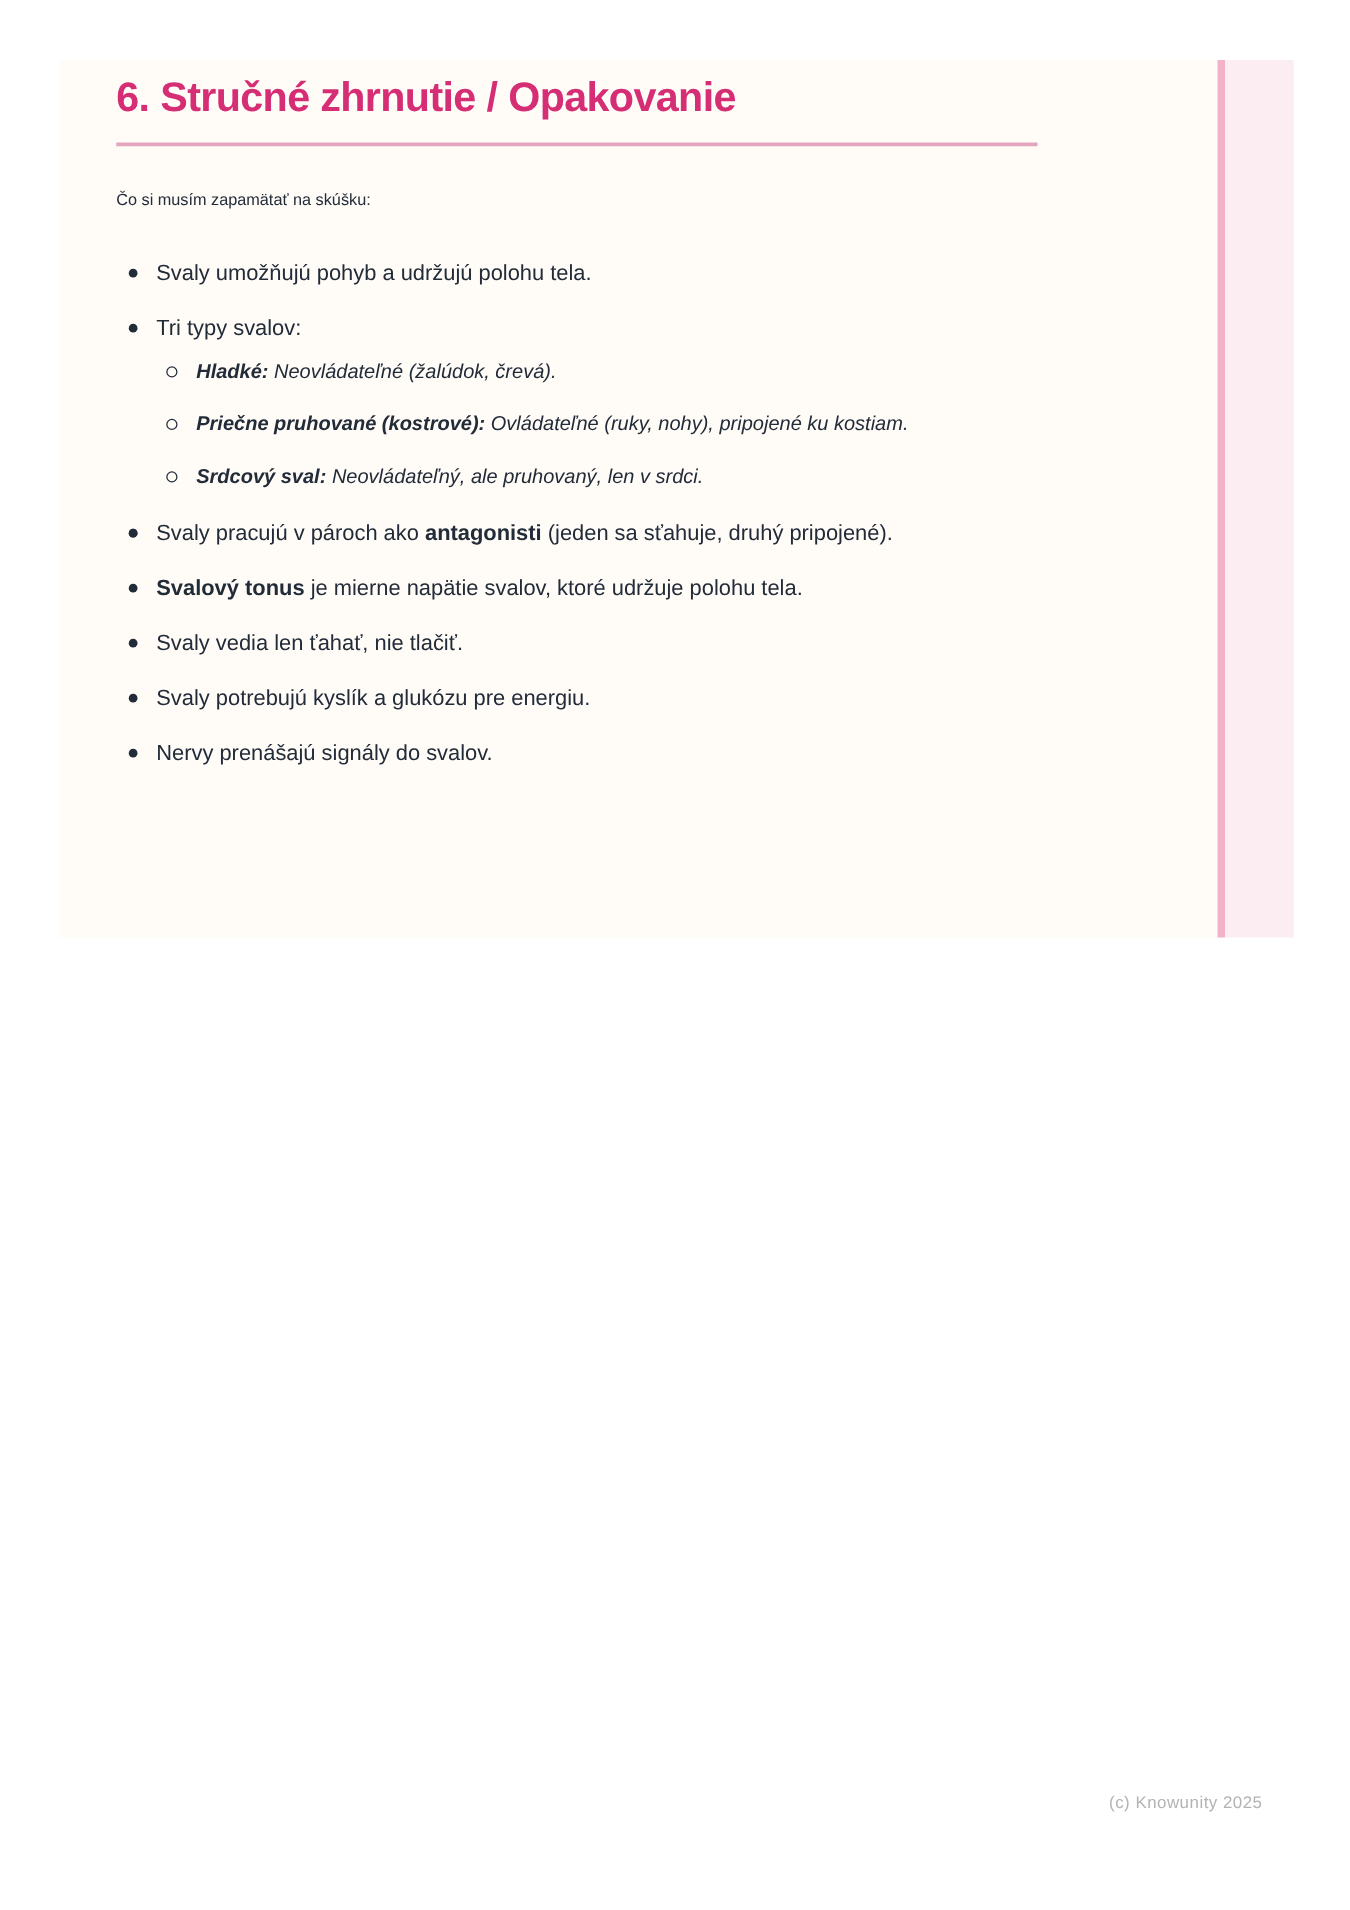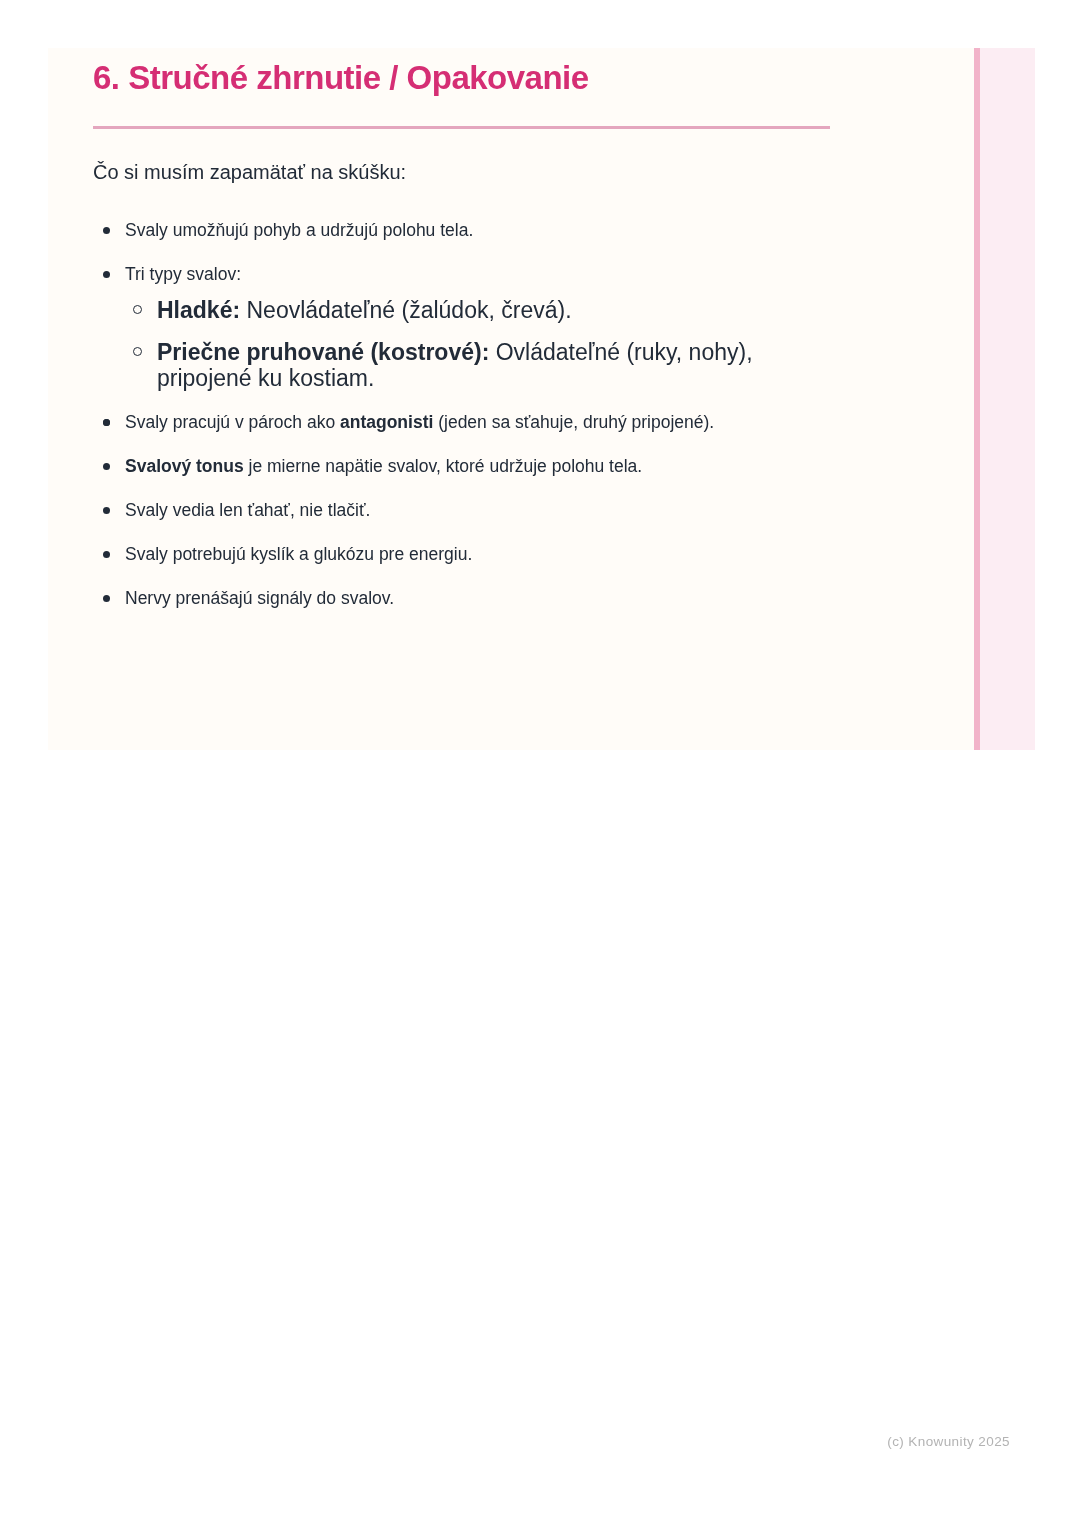--- a/index.html
+++ b/index.html
@@ -52,26 +52,26 @@
     top: 10px;
     width: 737px;
   }
   h1.heading {
     margin: 0;
     font-size: 33px;
     line-height: 40px;
     font-weight: bold;
     letter-spacing: -0.5px;
     color: var(--accent);
-    padding-bottom: 28px;
+    padding-bottom: 16px;
     border-bottom: 3px solid var(--underline);
   }
   .intro {
     margin: 30px 0 0 0;
-    font-size: 20px;
+    font-size: 13px;
     line-height: 26px;
   }
   ul.bullets {
     list-style: none;
     margin: 32px 0 0 0;
     padding: 0;
   }
   li.b-item {
     position: relative;
     padding-left: 32px;
@@ -90,22 +90,23 @@
   }
   ul.sub {
     list-style: none;
     margin: 10px 0 0 0;
     padding: 0;
   }
   li.s-item {
     position: relative;
     padding-left: 32px;
     margin: 0 0 16px 0;
-    font-size: 23px;
+    font-size: 16px;
     line-height: 26px;
+    font-style: italic;
   }
   li.s-item:last-child { margin-bottom: 0; }
   li.s-item > .ring {
     position: absolute;
     left: 8px;
     top: 8px;
     width: 9px;
     height: 9px;
     border-radius: 50%;
     border: 1.6px solid var(--text);
@@ -128,20 +129,21 @@
   <div class="side-stripe"></div>
   <div class="side-panel"></div>
   <div class="content">
     <h1 class="heading">6. Stručné zhrnutie / Opakovanie</h1>
     <p class="intro">Čo si musím zapamätať na skúšku:</p>
     <ul class="bullets" id="bullet-root">
         <li class="b-item"><span class="dot"></span><span><span>Svaly umožňujú pohyb a udržujú polohu tela.</span></span></li>
         <li class="b-item"><span class="dot"></span><span><span>Tri typy svalov:</span></span><ul class="sub">
             <li class="s-item"><span class="ring"></span><span><strong>Hladké:</strong><span> Neovládateľné (žalúdok, črevá).</span></span></li>
             <li class="s-item"><span class="ring"></span><span><strong>Priečne pruhované (kostrové):</strong><span> Ovládateľné (ruky, nohy), pripojené ku kostiam.</span></span></li>
+            <li class="s-item"><span class="ring"></span><span><strong>Srdcový sval:</strong><span> Neovládateľný, ale pruhovaný, len v srdci.</span></span></li>
           </ul></li>
         <li class="b-item"><span class="dot"></span></li>
         <li class="b-item"><span class="dot"></span><span><span>Svaly pracujú v pároch ako </span><strong>antagonisti</strong><span> (jeden sa sťahuje, druhý pripojené).</span></span></li>
         <li class="b-item"><span class="dot"></span><span><strong>Svalový tonus</strong><span> je mierne napätie svalov, ktoré udržuje polohu tela.</span></span></li>
         <li class="b-item"><span class="dot"></span><span><span>Svaly vedia len ťahať, nie tlačiť.</span></span></li>
         <li class="b-item"><span class="dot"></span><span><span>Svaly potrebujú kyslík a glukózu pre energiu.</span></span></li>
         <li class="b-item"><span class="dot"></span><span><span>Nervy prenášajú signály do svalov.</span></span></li>
       </ul>
   </div>
 </div>

